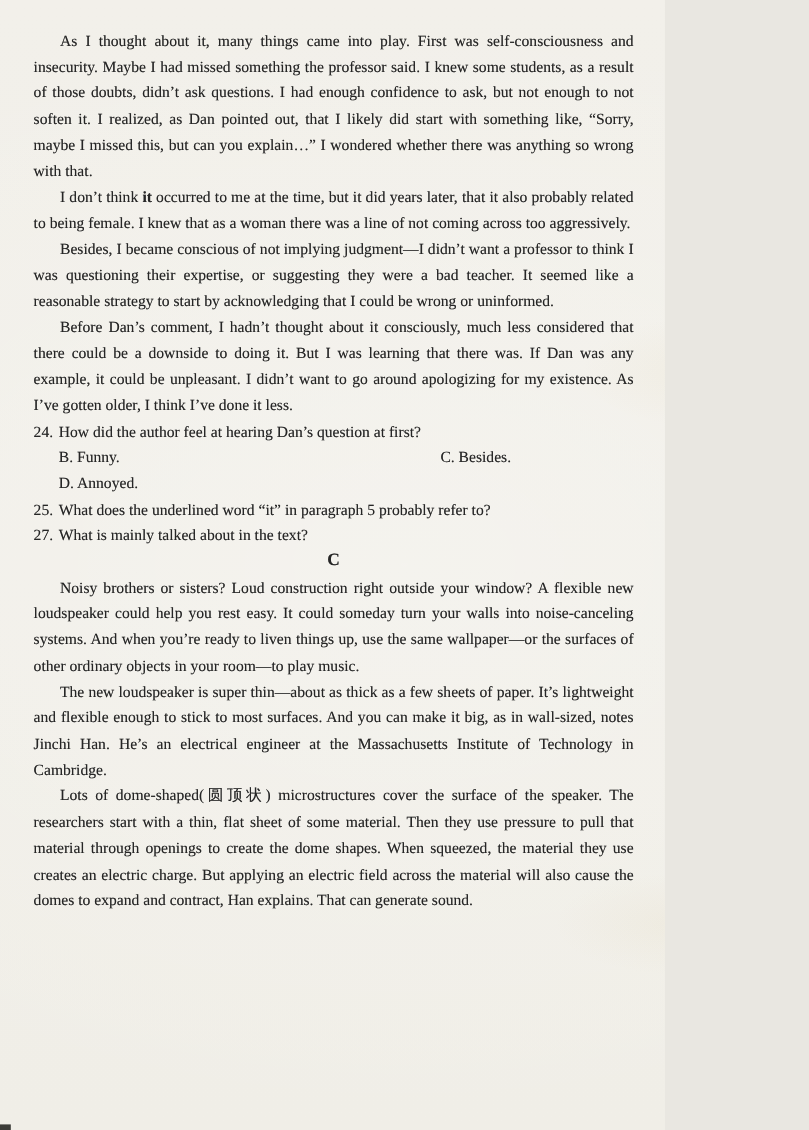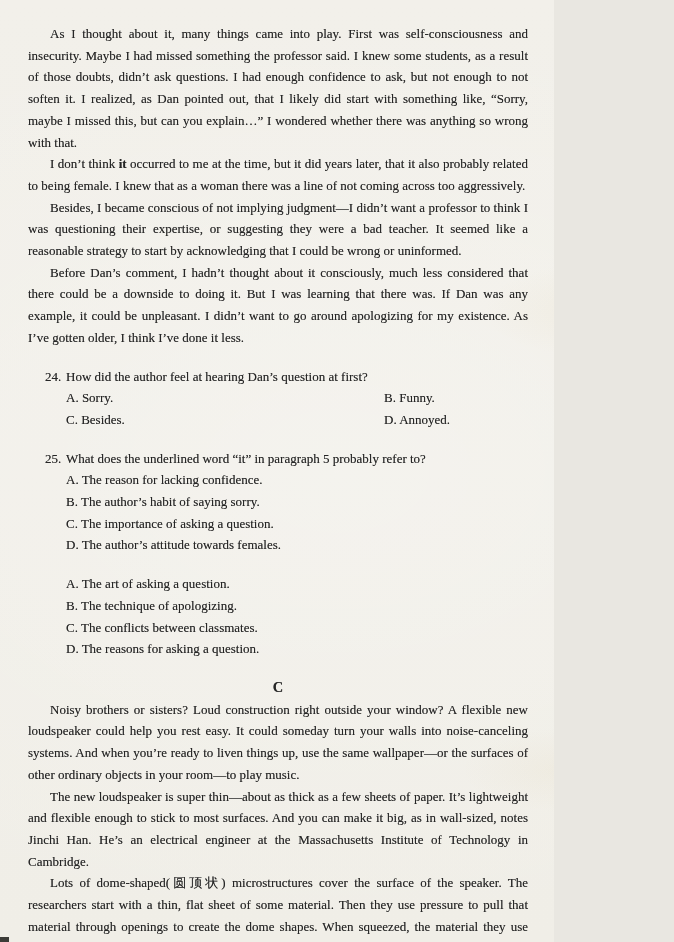--- a/index.html
+++ b/index.html
@@ -27,21 +27,21 @@
     text-shadow: 0 0 0.5px rgba(40,40,40,0.5);
   }
   .para {
     margin: 0;
     text-indent: 22px;
     text-align: justify;
   }
   .emphasis-word {
     font-weight: bold;
   }
-  .question { margin: 17px; }
+  .question { margin: 0; }
   .q-line { white-space: nowrap; }
   .q-num {
     display: inline-block;
     min-width: 21px;
   }
   .options.stacked .option {
     padding-left: 21px;
   }
   .options.two-col {
     display: grid;
@@ -73,44 +73,32 @@
   <section id="passage-b">
       <p class="para"><span>As I thought about it, many things came into play. First was self-consciousness and insecurity. Maybe I had missed something the professor said. I knew some students, as a result of those doubts, didn’t ask questions. I had enough confidence to ask, but not enough to not soften it. I realized, as Dan pointed out, that I likely did start with something like, “Sorry, maybe I missed this, but can you explain…” I wondered whether there was anything so wrong with that.</span></p>
       <p class="para"><span>I don’t think </span><span class="emphasis-word">it</span><span> occurred to me at the time, but it did years later, that it also probably related to being female. I knew that as a woman there was a line of not coming across too aggressively.</span></p>
       <p class="para"><span>Besides, I became conscious of not implying judgment—I didn’t want a professor to think I was questioning their expertise, or suggesting they were a bad teacher. It seemed like a reasonable strategy to start by acknowledging that I could be wrong or uninformed.</span></p>
       <p class="para"><span>Before Dan’s comment, I hadn’t thought about it consciously, much less considered that there could be a downside to doing it. But I was learning that there was. If Dan was any example, it could be unpleasant. I didn’t want to go around apologizing for my existence. As I’ve gotten older, I think I’ve done it less.</span></p>
     </section>
   <section id="questions">
       <div class="question">
         <div class="q-line"><span class="q-num">24.</span><span>How did the author feel at hearing Dan’s question at first?</span></div>
         <div class="options two-col">
-          <div class="option">A. Sorry.</div>
           <div class="option">B. Funny.</div>
           <div class="option">C. Besides.</div>
           <div class="option">D. Annoyed.</div>
         </div>
       </div>
       <div class="question">
         <div class="q-line"><span class="q-num">25.</span><span>What does the underlined word “it” in paragraph 5 probably refer to?</span></div>
-        <div class="options stacked">
-          <div class="option">A. The reason for lacking confidence.</div>
-          <div class="option">B. The author’s habit of saying sorry.</div>
-          <div class="option">C. The importance of asking a question.</div>
-          <div class="option">D. The author’s attitude towards females.</div>
-        </div>
       </div>
       <div class="question">
       </div>
       <div class="question">
-        <div class="options stacked">
-          <div class="option">A. The art of asking a question.</div>
-          <div class="option">B. The technique of apologizing.</div>
-          <div class="option">C. The conflicts between classmates.</div>
-          <div class="option">D. The reasons for asking a question.</div>
-        </div>
+        <div class="q-line"><span class="q-num">27.</span><span>What is mainly talked about in the text?</span></div>
       </div>
     </section>
   <h3 class="section-heading">C</h3>
   <section id="passage-c">
       <p class="para"><span>Noisy brothers or sisters? Loud construction right outside your window? A flexible new loudspeaker could help you rest easy. It could someday turn your walls into noise-canceling systems. And when you’re ready to liven things up, use the same wallpaper—or the surfaces of other ordinary objects in your room—to play music.</span></p>
       <p class="para"><span>The new loudspeaker is super thin—about as thick as a few sheets of paper. It’s lightweight and flexible enough to stick to most surfaces. And you can make it big, as in wall-sized, notes Jinchi Han. He’s an electrical engineer at the Massachusetts Institute of Technology in Cambridge.</span></p>
       <p class="para"><span>Lots of dome-shaped(圆顶状) microstructures cover the surface of the speaker. The researchers start with a thin, flat sheet of some material. Then they use pressure to pull that material through openings to create the dome shapes. When squeezed, the material they use creates an electric charge. But applying an electric field across the material will also cause the domes to expand and contract, Han explains. That can generate sound.</span></p>
     </section>
   <div class="corner-mark"></div>
 </div>

